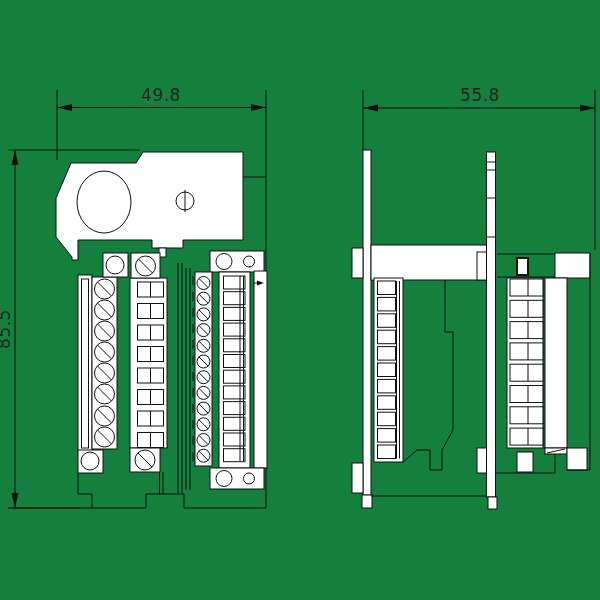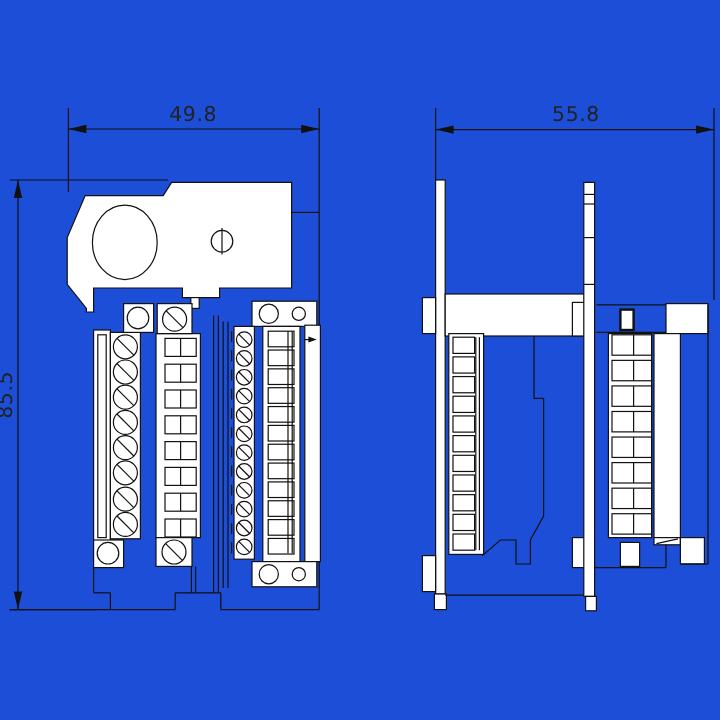--- a/index.html
+++ b/index.html
@@ -1,16 +1,16 @@
 <!DOCTYPE html>
 <html><head>
 <meta charset="utf-8">
 <style>
   html,body{margin:0;padding:0;background:#fff;}
-  .page{width:600px;height:600px;background:#1d4ed8;position:relative;overflow:hidden;}
+  .page{width:600px;height:600px;background:#15803d;position:relative;overflow:hidden;}
   svg{display:block;}
   .ln{stroke:#111;stroke-width:1;fill:none;}
   .wh{stroke:#111;stroke-width:1;fill:#fff;}
   .thk{stroke:#111;stroke-width:2;fill:#fff;}
   .arr{fill:#111;stroke:none;}
   .dim{stroke:#111;stroke-width:1;fill:none;}
   .dtx{font-family:"DejaVu Sans",sans-serif;font-size:17px;fill:#222;letter-spacing:.5px;}
   .dash{stroke:#111;stroke-width:1;fill:none;stroke-dasharray:9 7;}
 </style>
 </head>

